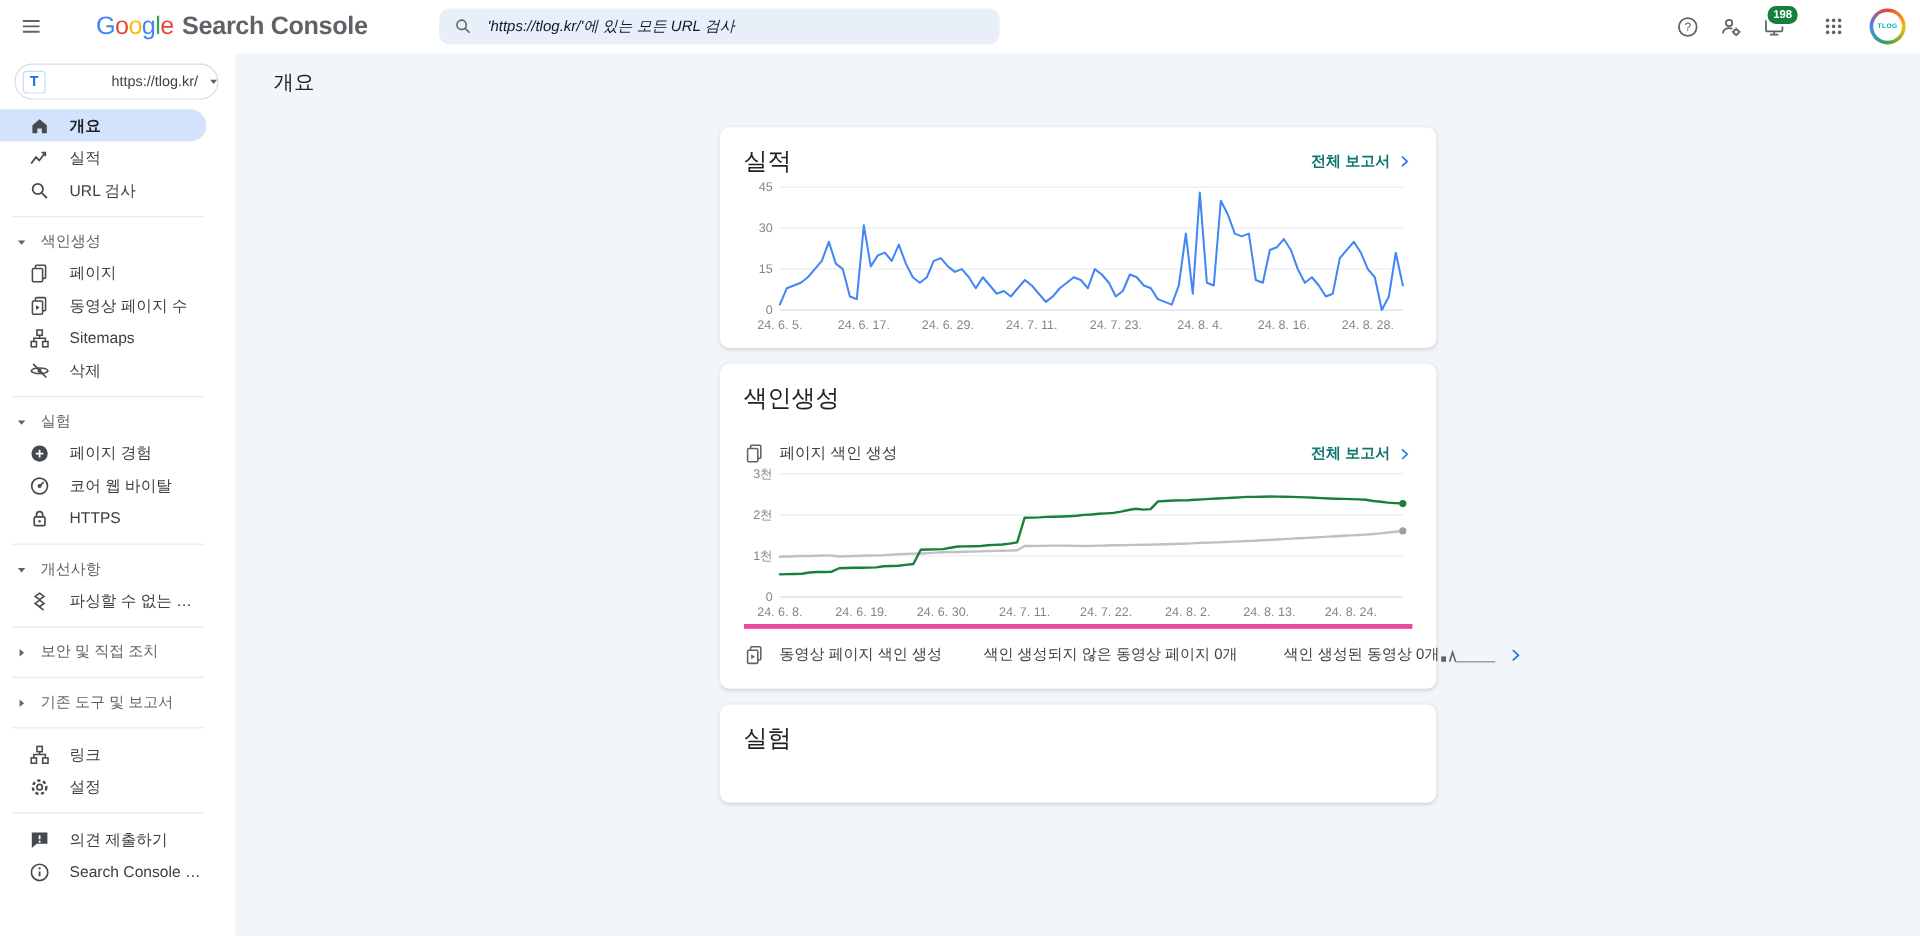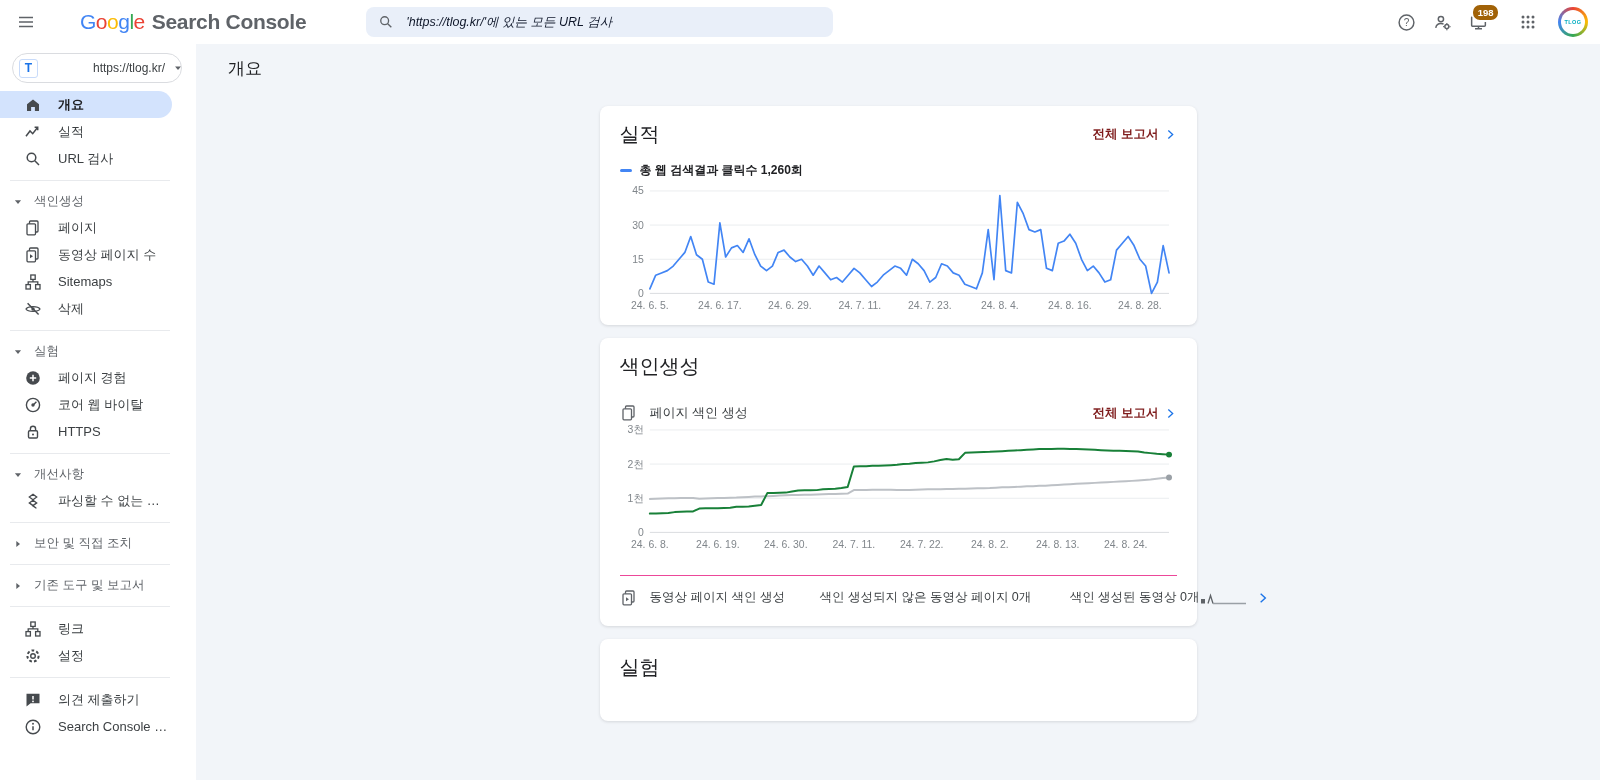--- a/index.html
+++ b/index.html
@@ -14,21 +14,21 @@
   .topbar { height:44px; display:flex; align-items:center; background:#fff; position:relative; z-index:5;gap:28px; }
   .tb-menu { width:40px; height:40px; margin-left:6px; display:grid; place-items:center; color:#5f6368; cursor:pointer; border-radius:50%; }
   .logo { display:flex; align-items:baseline; margin-left:6px; white-space:nowrap; }
   .logo-g { font-size:21px; font-weight:500; letter-spacing:-.5px; }
   .logo-name { font-size:21px; color:#5f6368; margin-left:7px; font-weight:700; letter-spacing:-.3px; }
   .searchbar { margin-left:32px; width:467px; height:30px; background:#e9eff9; border-radius:8px; display:flex; align-items:center; padding:0 12px; gap:10px; color:#5f6368; }
   .searchbar input { border:none; background:transparent; outline:none; width:100%; font-family:inherit; font-size:12.5px; color:#0f172a;font-style:italic; }
   .tb-right { margin-left:auto; display:flex; align-items:center; padding-right:12px; }
   .tb-btn { width:36px; height:36px; display:grid; place-items:center; color:#5f6368; position:relative; cursor:pointer; border-radius:50%; }
   .tb-btn.gap { margin-left:14px; }
-  .badge { position:absolute; top:-1px; right:-4px; background:#a16207; color:#fff; font-size:9.5px; font-weight:700; line-height:1; padding:2.5px 4.5px; border-radius:9px; border:2px solid #fff; }
+  .badge { position:absolute; top:-1px; right:-4px; background:#15803d; color:#fff; font-size:9.5px; font-weight:700; line-height:1; padding:2.5px 4.5px; border-radius:9px; border:2px solid #fff; }
   .avatar { width:30px; height:30px; margin-left:12px; border-radius:50%;
     background:conic-gradient(from 0deg,#ea4335,#fbbc05,#34a853,#4285f4,#ea4335);
     display:grid; place-items:center; cursor:pointer; }
   .avatar-inner { width:24px; height:24px; border-radius:50%; background:#fff; display:grid; place-items:center; font-size:5.5px; font-weight:700; color:#00acc1; letter-spacing:.4px; }
   
   .app { display:flex; height:736px; }
   .sidebar { width:196px; flex:none; background:#fff; overflow:hidden; }
   .content { flex:1; background:#f2f5f9; overflow:hidden; }
   
   .prop { margin:9px 14px 4px 12px; height:30px; border:1px solid #dadce0; border-radius:16px; display:flex; align-items:center; padding:0 10px 0 6px; gap:8px; cursor:pointer; background:#fff; }
@@ -44,29 +44,29 @@
   .sdivider { height:1px; background:#e8eaed; margin:8px 26px 8px 10px; }
   
   .page-title { font-size:17px; font-weight:400; color:#202124; margin:13px 0 0 32px; }
   .cards { width:597px; margin:26px auto 0; }
   .banner { height:41px; background:#fff; border-radius:8px; box-shadow:0 1px 3px rgba(60,64,67,.16); display:flex; align-items:center; padding:0 16px; gap:13px; }
   .banner-text { font-size:12.5px; color:#3c4043; }
   .banner-link { margin-left:auto; display:flex; align-items:center; gap:7px; color:#1a73e8; font-size:12.5px; font-weight:700; cursor:pointer; }
   .card { background:#fff; border-radius:8px; box-shadow:0 1px 3px rgba(60,64,67,.16); margin-top:13px; padding:15px 20px 10px; }
   .card-head { display:flex; align-items:center; }
   .card-title { font-size:20px; font-weight:400; color:#202124; }
-  .report-link { margin-left:auto; display:flex; align-items:center; gap:5px; color:#7f1d1d; font-size:12.5px; font-weight:700; cursor:pointer; }
+  .report-link { margin-left:auto; display:flex; align-items:center; gap:5px; color:#0f766e; font-size:12.5px; font-weight:700; cursor:pointer; }
   .legend { display:flex; gap:30px; margin:14px 0 4px; align-items:center; }
   .legend-item { display:flex; align-items:center; gap:8px; font-size:12px; font-weight:700; color:#202124; }
   .legend-dash { width:12px; height:3px; border-radius:1.5px; flex:none; }
   .chart { width:100%; height:auto; }
   .sub-row { display:flex; align-items:center; gap:12px; margin-top:24px; }
   .sub-label { font-size:13px; color:#3c4043; }
   .sub-icon { color:#5f6368; }
-  .video-row { border-top:1px solid #ec4899; margin-top:20px; padding:13px 0 9px; display:flex; align-items:center; font-size:12.5px; color:#3c4043; }
+  .video-row { border-top:4px solid #ec4899; margin-top:0; padding:13px 0 9px; display:flex; align-items:center; font-size:12.5px; color:#3c4043; }
   .vr-left { display:flex; align-items:center; gap:12px; width:200px; flex:none; }
   .vr-stat1 { width:230px; flex:none; }
   .vr-stat2 { width:150px; flex:none;text-align:right; }
   .vr-spark { width:56px; flex:none; }
   .vr-chev { margin-left:auto; color:#1a73e8; cursor:pointer; }
   .exp-card { padding-bottom:40px; }
 </style>
 </head>
 <body>
 
@@ -357,26 +357,20 @@
           <span class="card-title">실적</span>
           <span class="report-link">
             <span>전체 보고서</span>
             <span>
               <svg width="13" height="13" viewBox="0 0 18 18" fill="none" stroke="#1a73e8" stroke-width="1.8">
                   <path d="M6 3.5 12 9l-6 5.5"></path>
                 </svg>
             </span>
           </span>
         </div>
-        <div class="legend" id="perf-legend">
-            <span class="legend-item">
-              <span class="legend-dash" style="background: rgb(66, 133, 244);"></span>
-              <span>총 웹 검색결과 클릭수 1,260회</span>
-            </span>
-          </div>
         <svg id="perf-chart" class="chart" viewBox="0 0 560 133">
             <line x1="30" x2="552" y1="111.0" y2="111.0" stroke="#dadce0" stroke-width="1"></line>
             <text x="24" y="114.5" text-anchor="end" font-size="10.5" fill="#80868b" font-family="Liberation Sans, sans-serif">0</text>
             <line x1="30" x2="552" y1="76.7" y2="76.7" stroke="#ebedef" stroke-width="1"></line>
             <text x="24" y="80.2" text-anchor="end" font-size="10.5" fill="#80868b" font-family="Liberation Sans, sans-serif">15</text>
             <line x1="30" x2="552" y1="42.3" y2="42.3" stroke="#ebedef" stroke-width="1"></line>
             <text x="24" y="45.8" text-anchor="end" font-size="10.5" fill="#80868b" font-family="Liberation Sans, sans-serif">30</text>
             <line x1="30" x2="552" y1="8.0" y2="8.0" stroke="#ebedef" stroke-width="1"></line>
             <text x="24" y="11.5" text-anchor="end" font-size="10.5" fill="#80868b" font-family="Liberation Sans, sans-serif">45</text>
             <text x="30.0" y="127" text-anchor="middle" font-size="10.5" fill="#80868b" font-family="Liberation Sans, sans-serif">24. 6. 5.</text>

